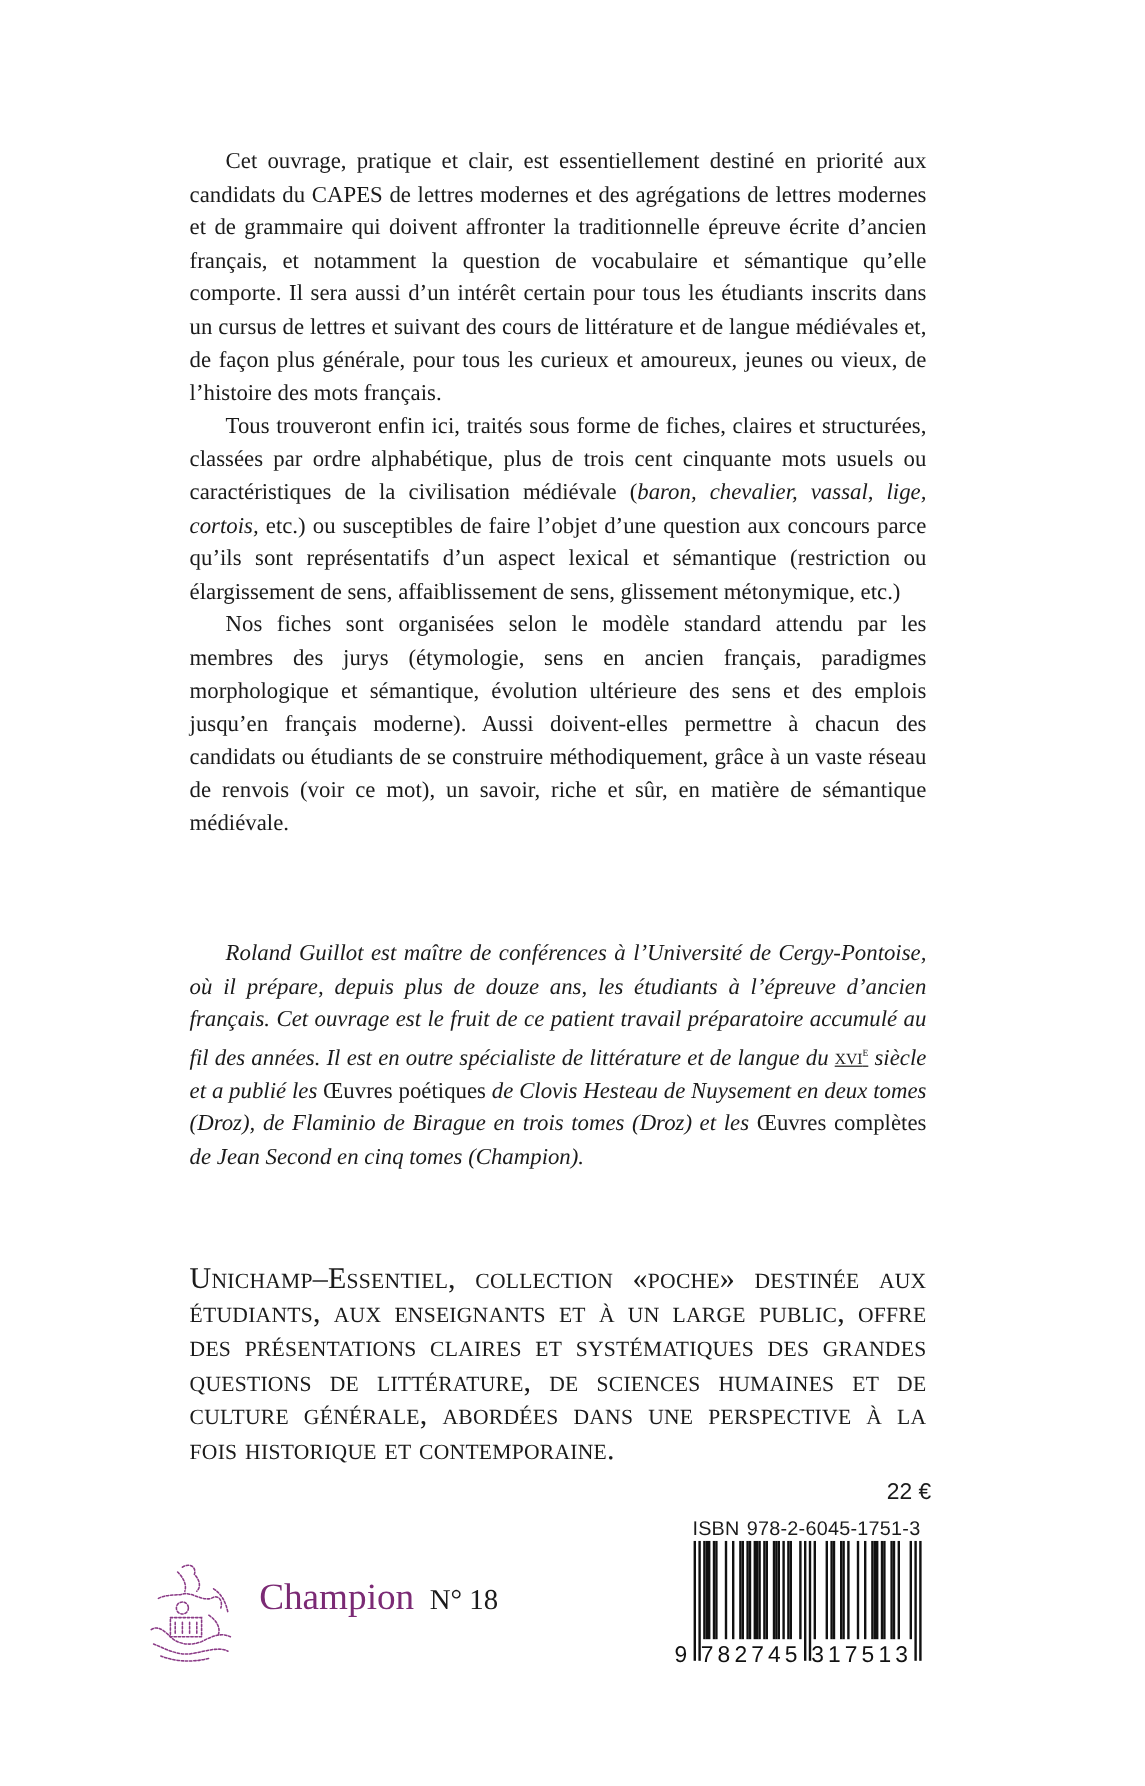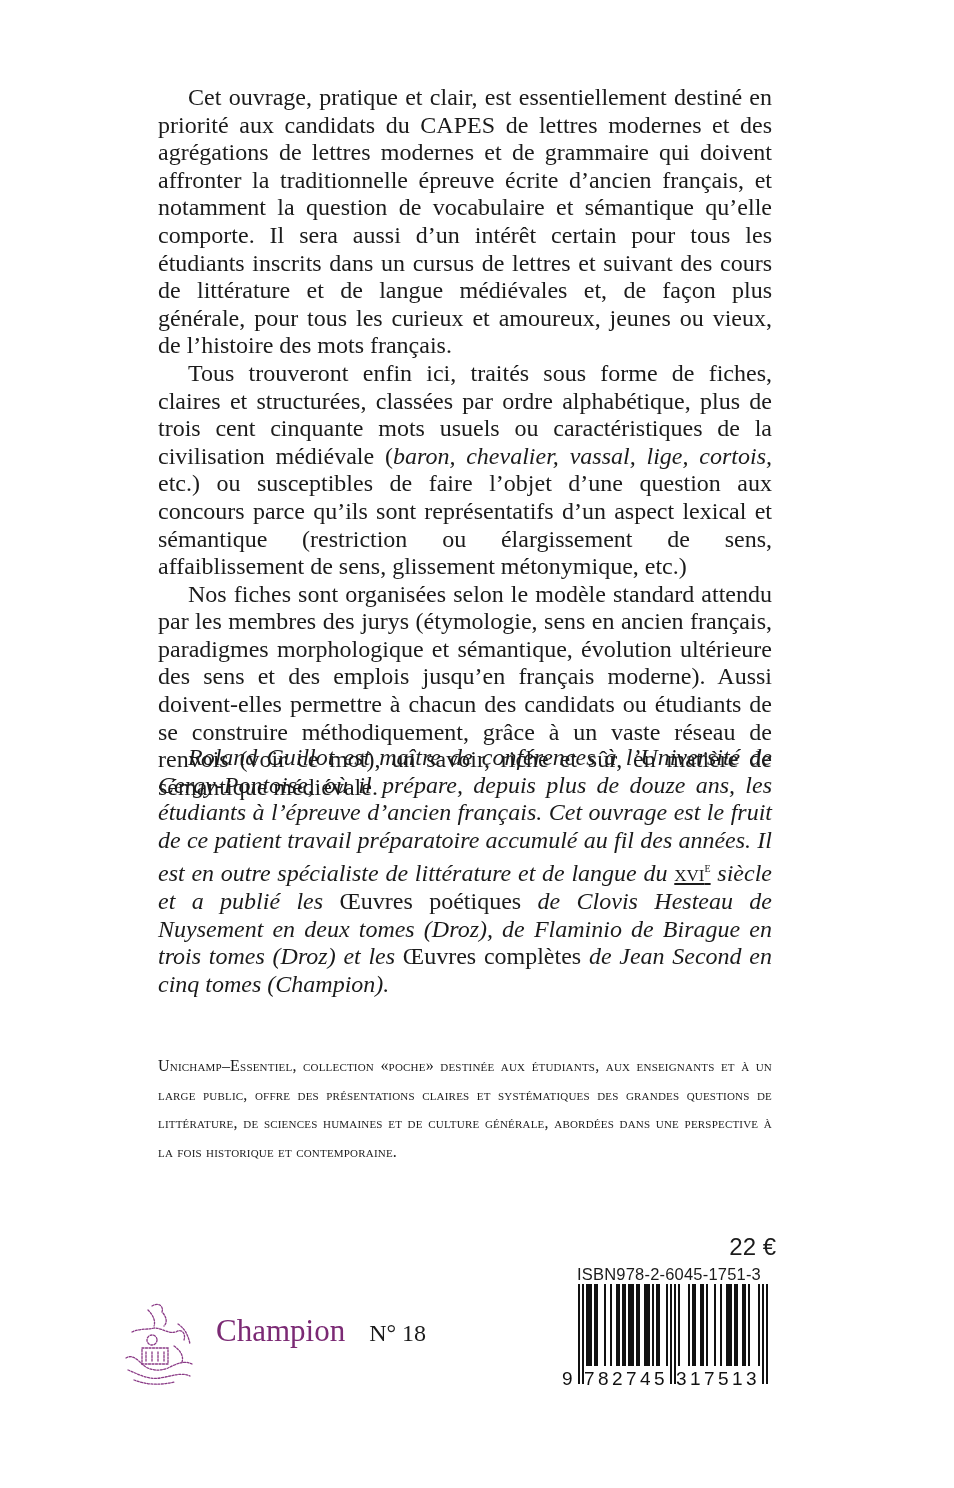--- a/index.html
+++ b/index.html
@@ -1,51 +1,51 @@
 <!DOCTYPE html>
 <html><head>
   <meta charset="utf-8">
   <style>
     html, body { margin: 0; padding: 0; background: #ffffff; }
     body { width: 954px; height: 1488px; position: relative; overflow: hidden; color: #1b1b1b; }
     .text-block {
       position: absolute; left: 158px; width: 614px;
       font-family: "Liberation Serif", "DejaVu Serif", serif;
-      font-size: 24px; line-height: 27.6px; text-align: justify;
-      text-align-last: left; hyphens: manual;
+      font-size: 19px; line-height: 27.6px; text-align: justify;
+      text-align-last: left; hyphens: manual; margin-top: 37px;
     }
     .text-block p { margin: 0; text-indent: 30px; }
     #blurb { top: 84px; }
     #author { top: 744px; font-style: italic; }
     #author .roman { font-style: normal; }
     .smallcaps { font-variant: small-caps; text-decoration: underline; }
     #collection {
       position: absolute; left: 158px; width: 614px; top: 1052px;
       font-family: "Liberation Serif", "DejaVu Serif", serif;
-      font-size: 16px; line-height: 28.5px; text-align: justify; text-align-last: left;
+      font-size: 25px; line-height: 28.5px; text-align: justify; text-align-last: left;
       font-variant: small-caps; letter-spacing: 0.2px;
     }
     #collection .caps { text-transform: lowercase; }
     .price {
       position: absolute; right: 178px; top: 1233px;
-      font-family: "Liberation Sans", "DejaVu Sans", sans-serif; font-size: 24px;
+      font-family: "Liberation Sans", "DejaVu Sans", sans-serif; font-size: 19px;
     }
     .isbn-label {
       position: absolute; left: 577px; top: 1265px; width: 190px;
       font-family: "Liberation Sans", "DejaVu Sans", sans-serif; font-size: 16.5px;
-      display: flex; justify-content: flex-start; letter-spacing: 0.2px;
+      display: flex; justify-content: space-between; letter-spacing: 0.2px;
     }
     #barcode { position: absolute; left: 560px; top: 1284px; width: 210px; height: 104px; }
     .logo-emblem { position: absolute; left: 118px; top: 1298px; width: 84px; height: 92px; }
     .logo-text {
       position: absolute; left: 216px; top: 1314px;
       font-family: "Liberation Serif", "DejaVu Serif", serif; color: #7b2a74;
       font-size: 31px; line-height: 34px;
     }
-    .logo-number { color: #1b1b1b; font-size: 24px; margin-left: 24px; }
+    .logo-number { color: #1b1b1b; font-size: 24px; margin-left: 13px; }
   </style>
 </head>
 <body>
 
 <div class="text-block" id="blurb">
   <p>Cet ouvrage, pratique et clair, est essentiellement destiné en priorité aux candidats du CAPES de lettres modernes et des agré­gations de lettres modernes et de grammaire qui doivent affronter la traditionnelle épreuve écrite d’ancien français, et notamment la question de vocabulaire et sémantique qu’elle comporte. Il sera aussi d’un intérêt certain pour tous les étudiants inscrits dans un cursus de lettres et suivant des cours de littérature et de langue médiévales et, de façon plus générale, pour tous les curieux et amoureux, jeunes ou vieux, de l’histoire des mots français.</p>
   <p><span>Tous trouveront enfin ici, traités sous forme de fiches, claires et structurées, classées par ordre alphabétique, plus de trois cent cin­quante mots usuels ou caractéristiques de la civilisation médiévale (</span><i>baron, chevalier, vassal, lige, cortois,</i><span> etc.) ou susceptibles de faire l’objet d’une question aux concours parce qu’ils sont représentatifs d’un aspect lexical et sémantique (restriction ou élargissement de sens, affaiblissement de sens, glissement métonymique, etc.)</span></p>
   <p>Nos fiches sont organisées selon le modèle standard attendu par les membres des jurys (étymologie, sens en ancien français, paradigmes morphologique et sémantique, évolution ultérieure des sens et des emplois jusqu’en français moderne). Aussi doivent-elles permettre à chacun des candidats ou étudiants de se construire méthodiquement, grâce à un vaste réseau de renvois (voir ce mot), un savoir, riche et sûr, en matière de sémantique médiévale.</p>
 </div>
 

